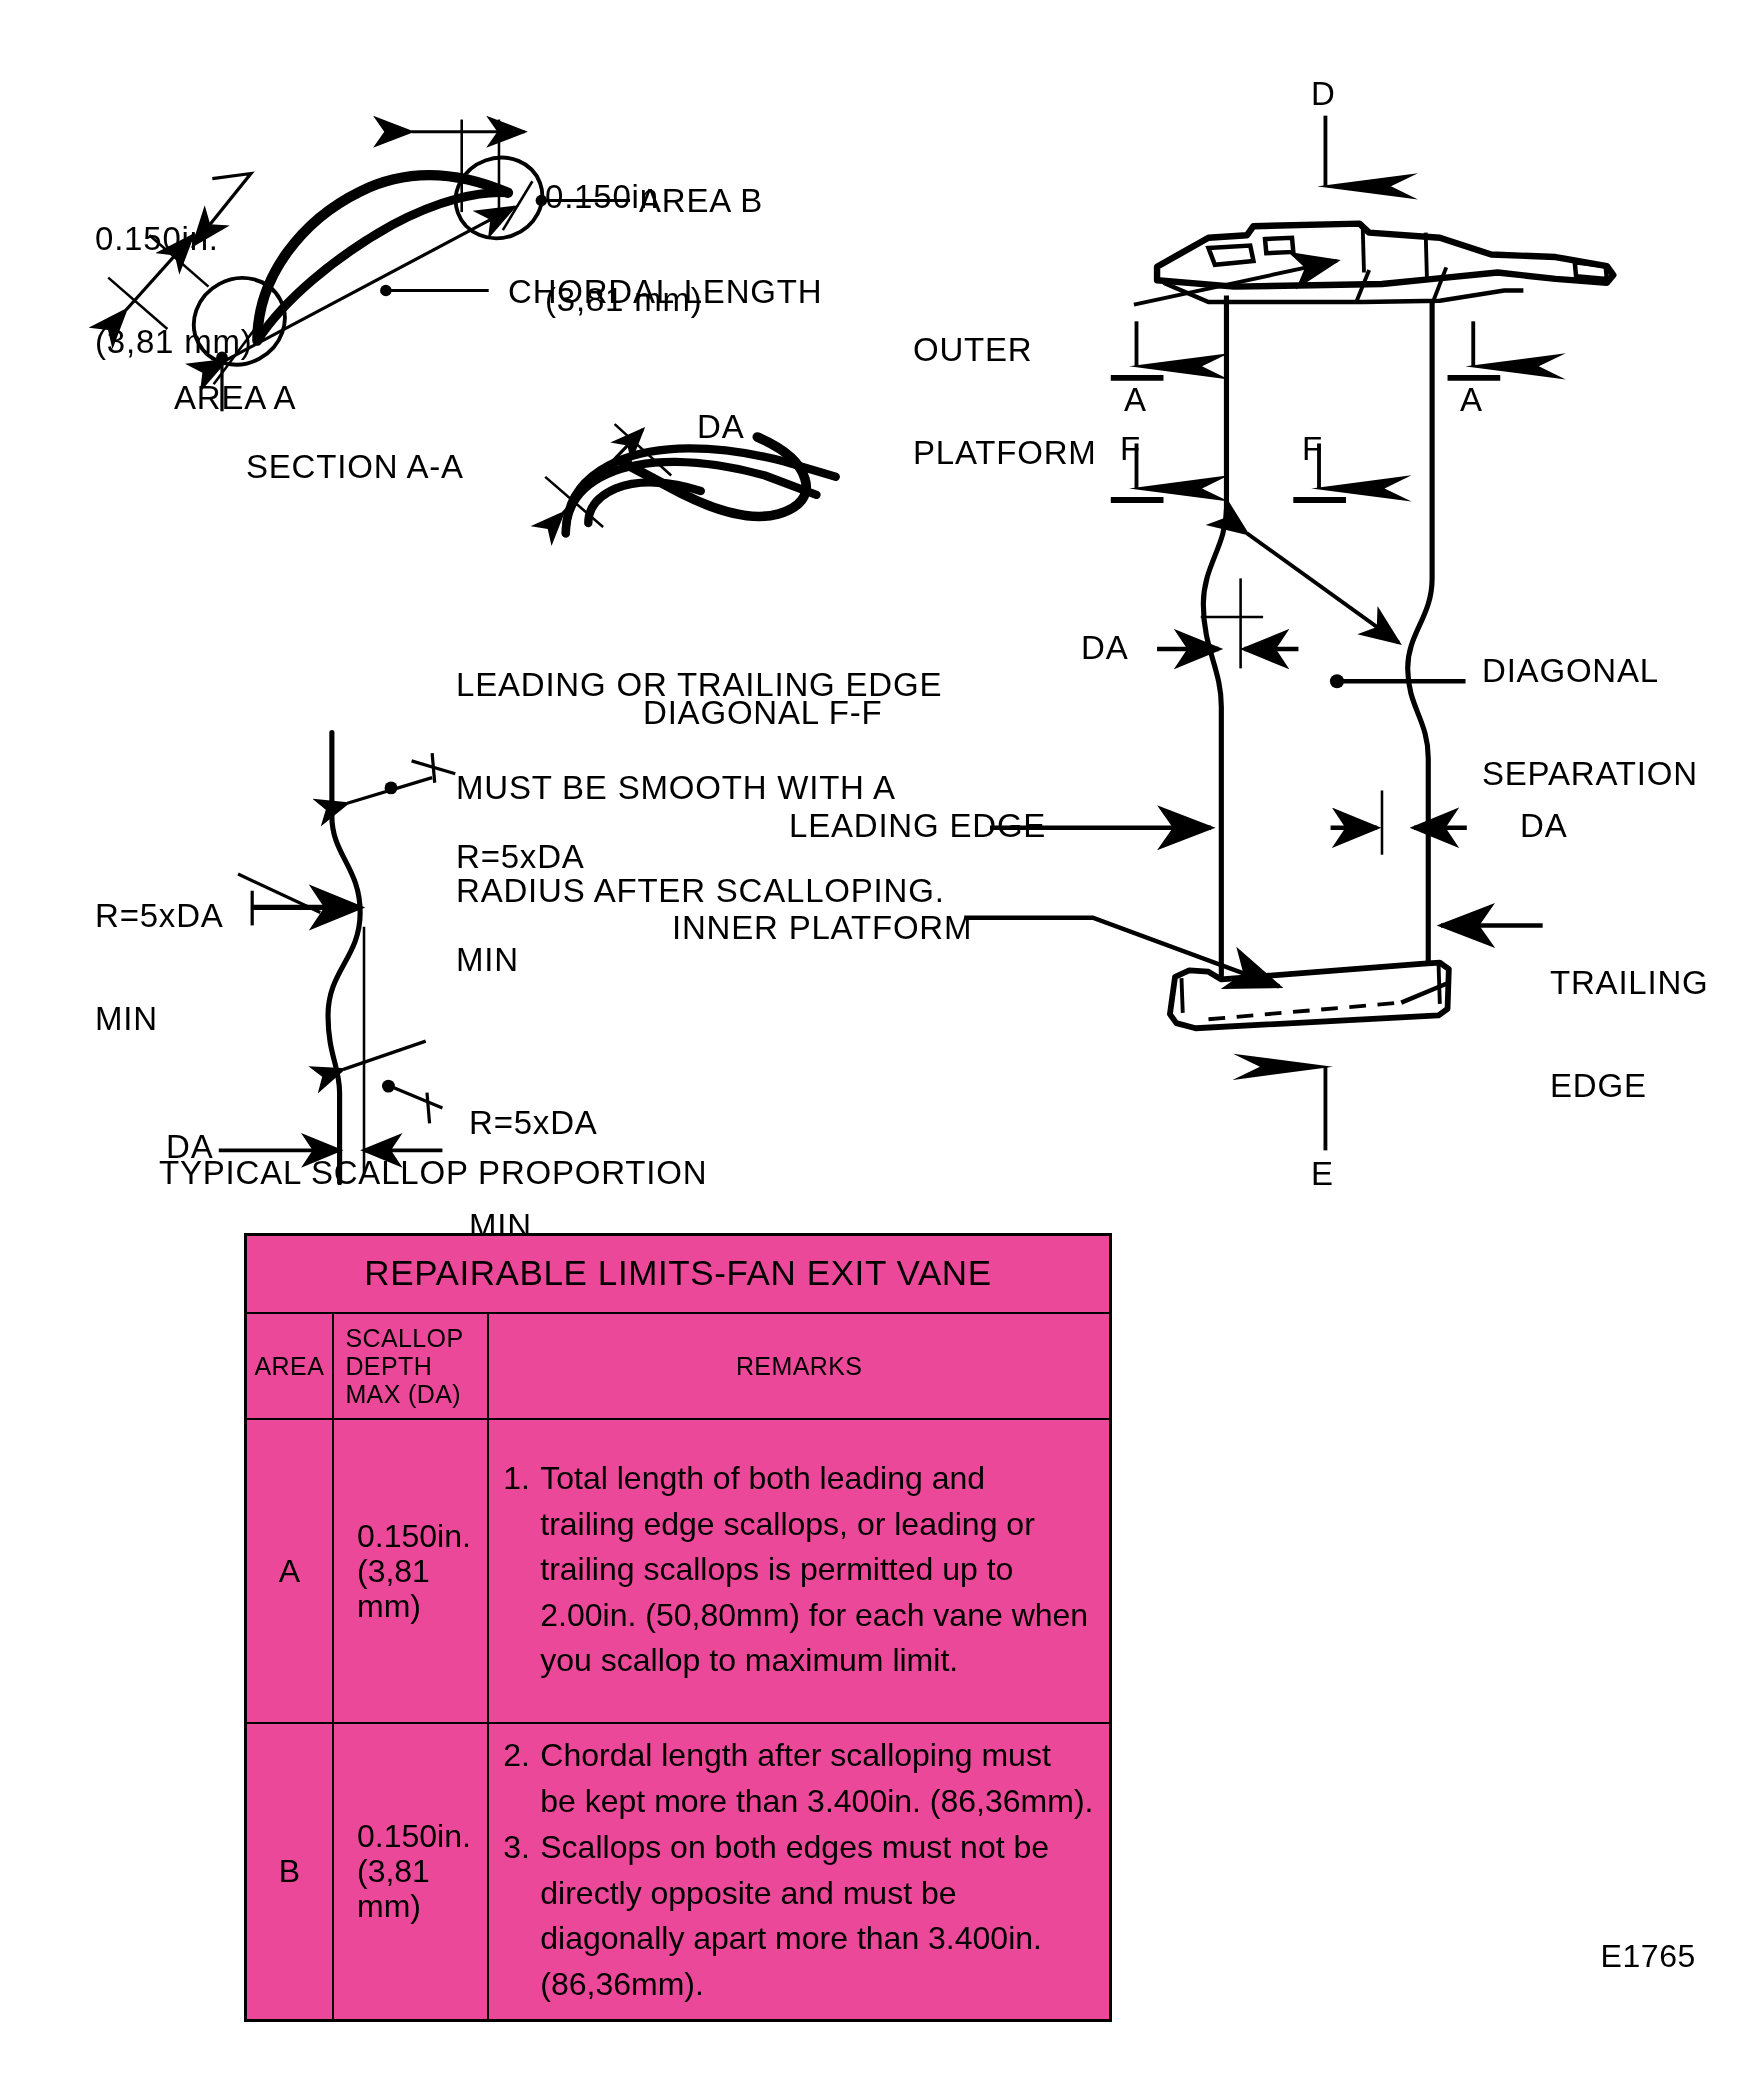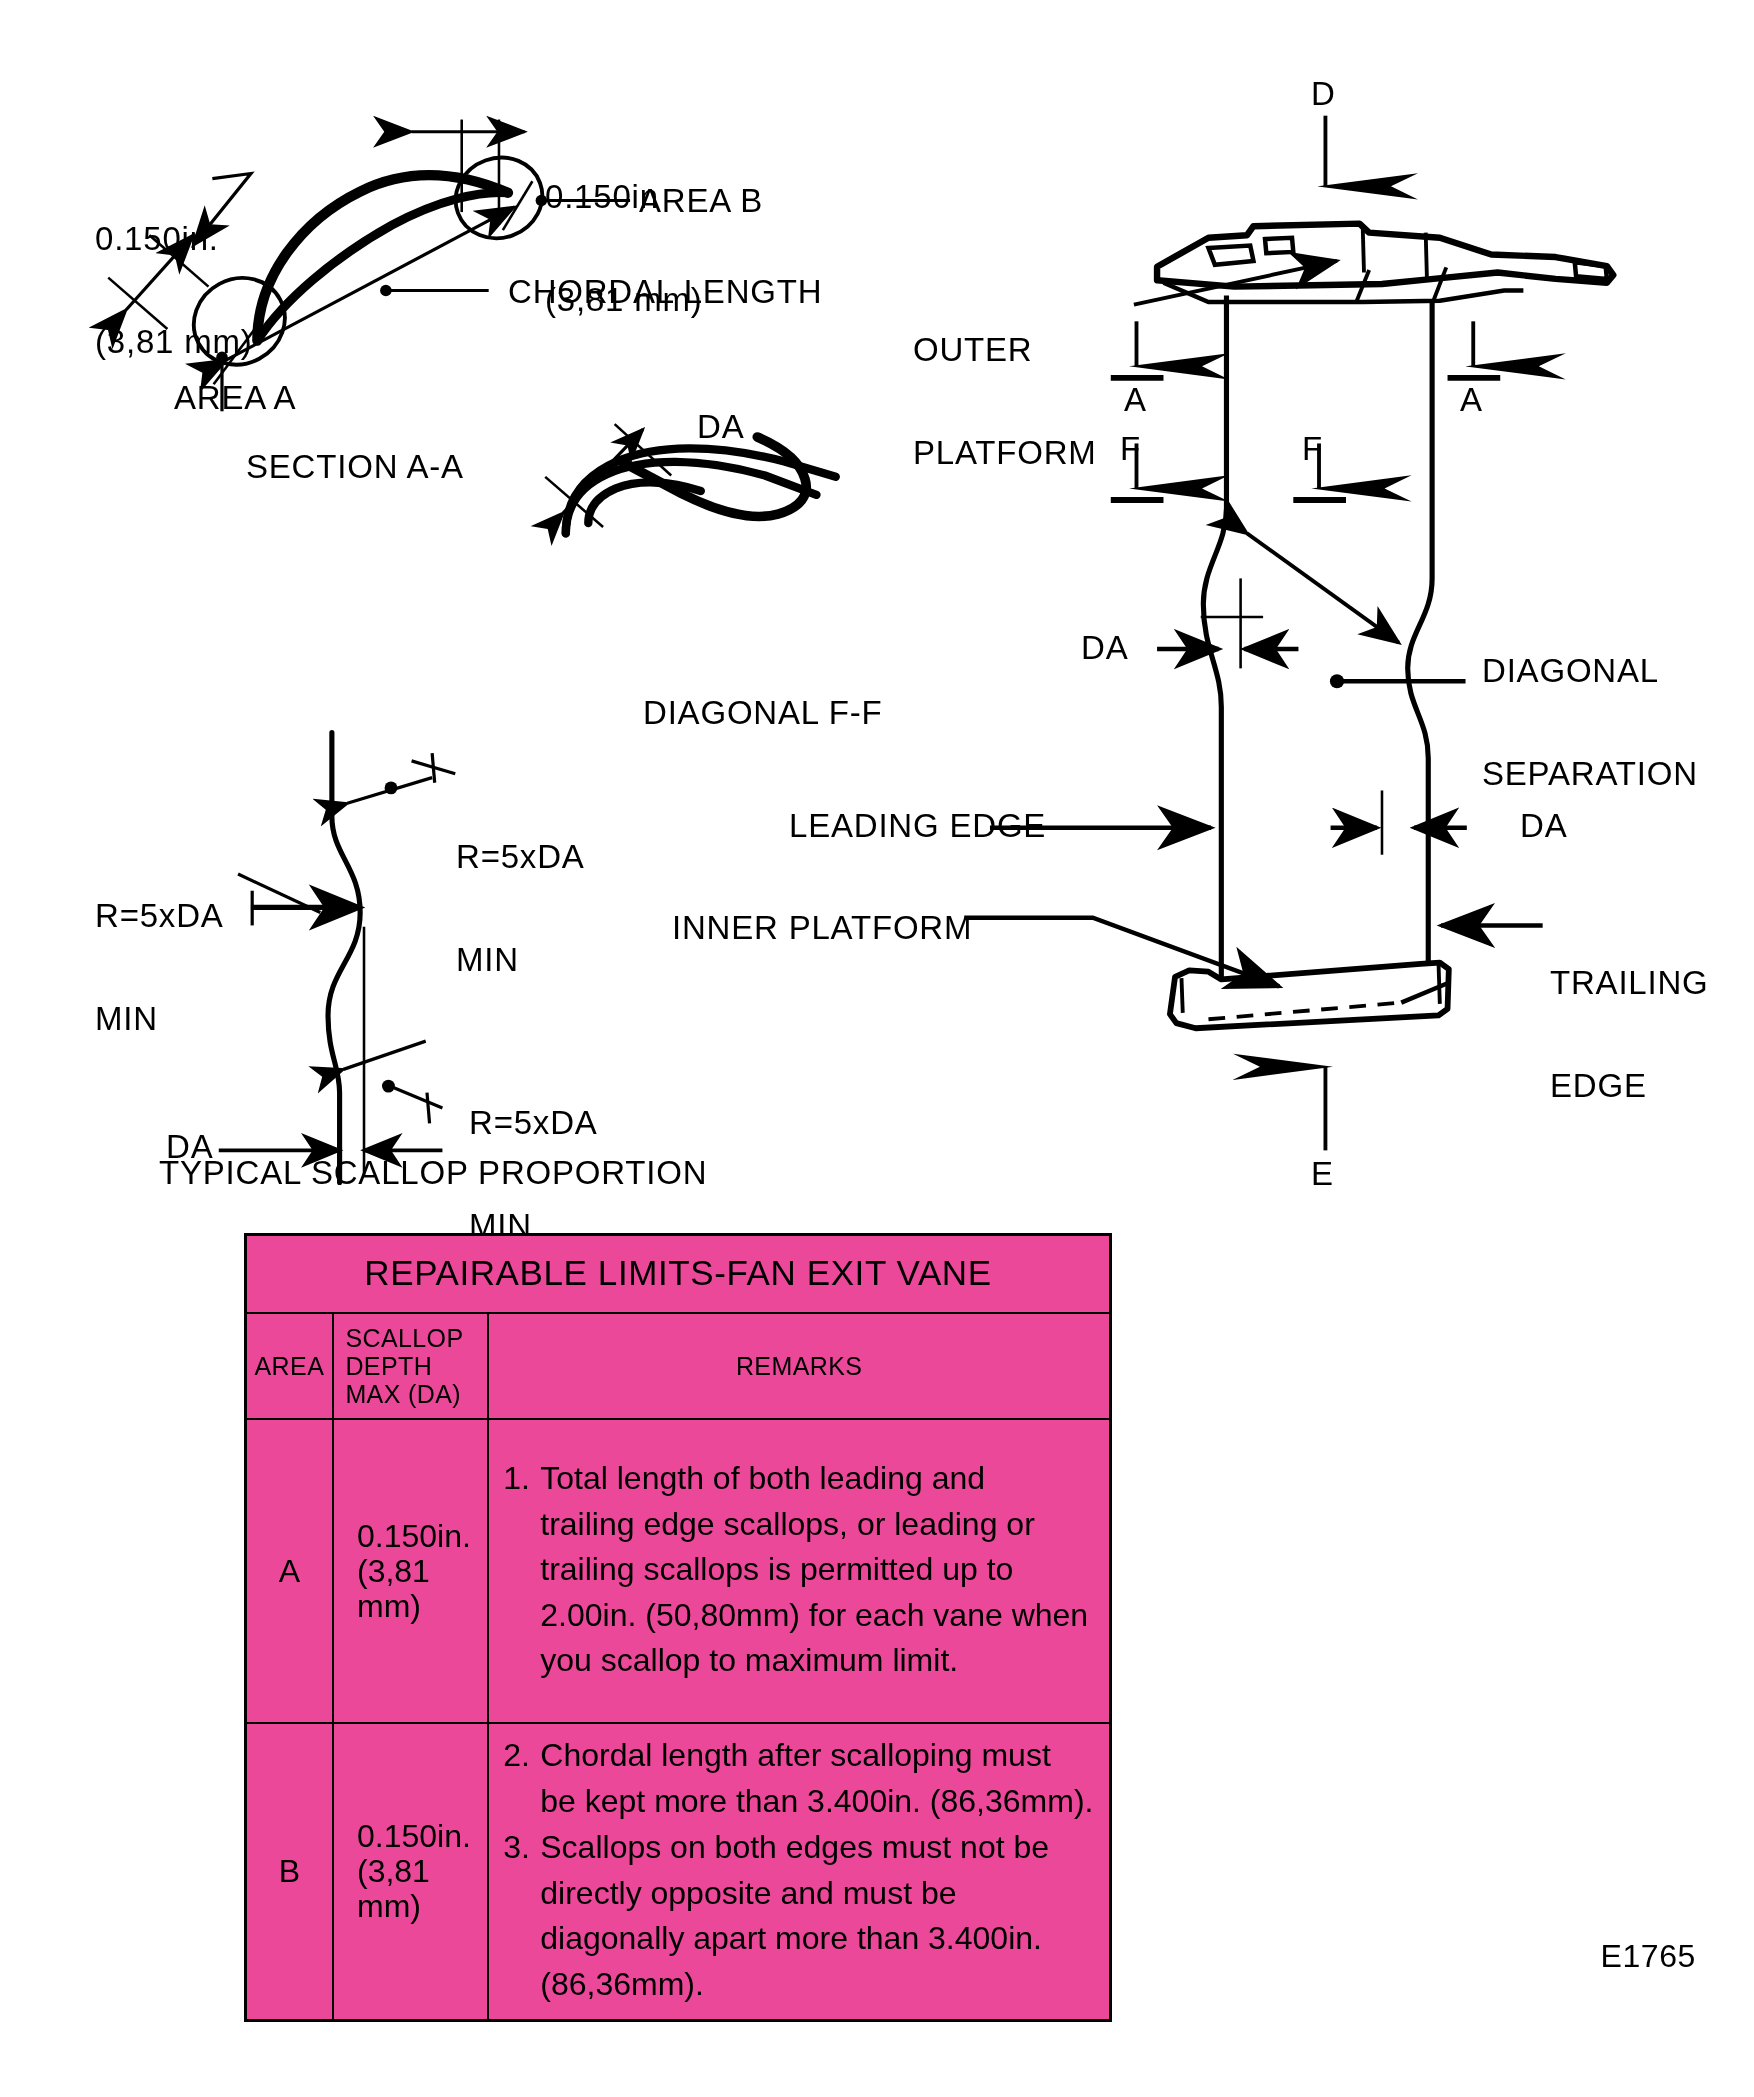--- a/index.html
+++ b/index.html
@@ -288,20 +288,25 @@
   <div class="lbl eng" style="left:639px; top:184px;">AREA B</div>
 
   <div class="lbl eng" style="left:508px; top:275px;">CHORDAL LENGTH</div>
 
   <div class="lbl eng" style="left:174px; top:381px;">AREA A</div>
 
   <div class="lbl eng" style="left:246px; top:450px;text-align:center;">SECTION A-A</div>
 
   <div class="lbl eng" style="left:697px; top:410px;">DA</div>
 
+  <div class="lbl eng" style="left:456px; top:599px;">
+    <div>LEADING OR TRAILING EDGE</div>
+    <div>MUST BE SMOOTH WITH A</div>
+    <div>RADIUS AFTER SCALLOPING.</div>
+  </div>
   <div class="lbl eng" style="left:643px; top:696px;">DIAGONAL F-F</div>
 
   <div class="lbl eng" style="left:456px; top:771px;">
     <div>R=5xDA</div>
     <div>MIN</div>
   </div>
 
   <div class="lbl eng" style="left:95px; top:830px;">
     <div>R=5xDA</div>
     <div>MIN</div>

